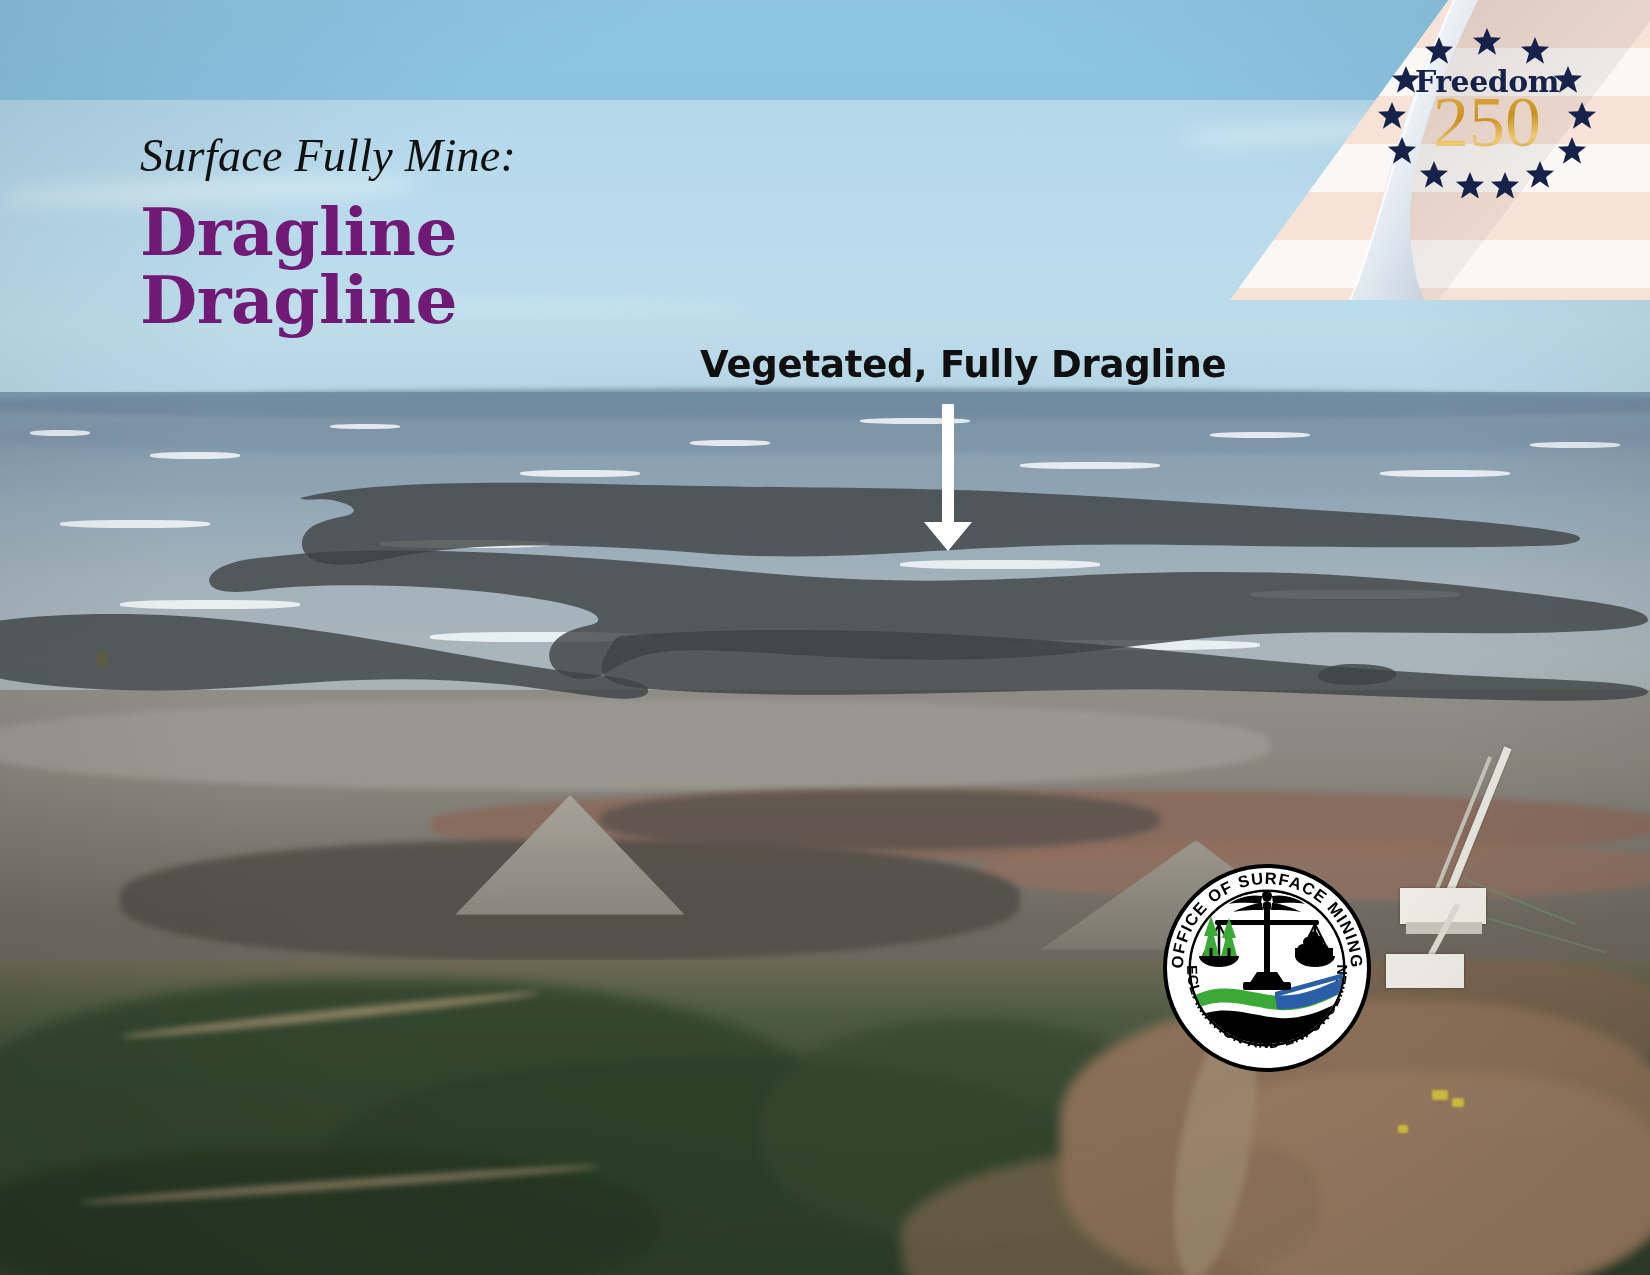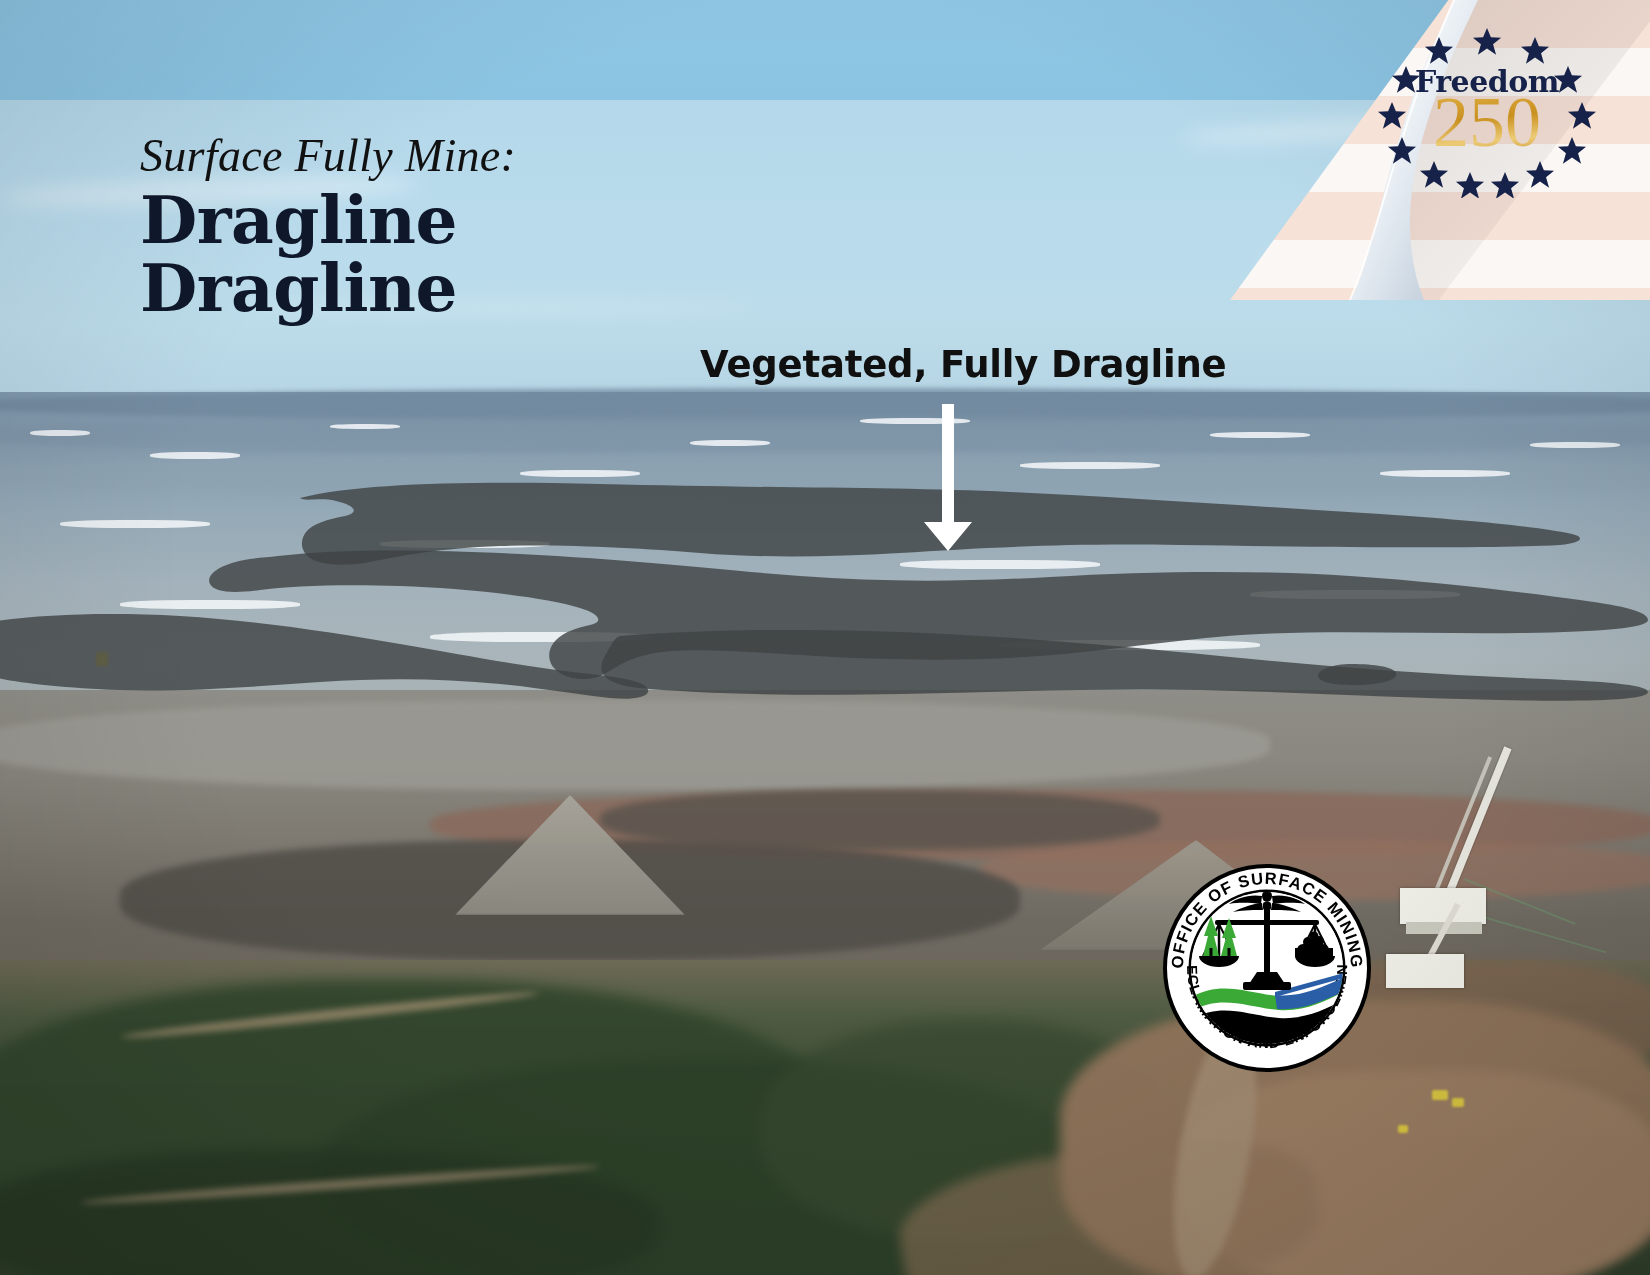--- a/index.html
+++ b/index.html
@@ -93,22 +93,22 @@
     background:radial-gradient(ellipse at 50% 45%,rgba(0,0,0,0) 55%,rgba(0,0,0,.12) 100%);}
 
   
   .blobs{position:absolute;inset:0;}
   .blobs svg{position:absolute;left:0;top:0;}
 
   
   .title-block{position:absolute;left:140px;top:133px;}
   .eyebrow{font-family:"Liberation Serif",serif;font-style:italic;font-size:46px;
     color:#111;letter-spacing:.3px;line-height:1;}
-  .headline{font-family:"DejaVu Serif",serif;font-weight:bold;font-size:66px;color:#0f172a;
-    line-height:1.03;margin-top:8px;letter-spacing:-.5px;}
+  .headline{font-family:"DejaVu Serif",serif;font-weight:bold;font-size:66px;color:#701a75;
+    line-height:1.03;margin-top:20px;letter-spacing:-.5px;}
 
   .callout{position:absolute;left:700px;top:343px;font-family:"DejaVu Sans",sans-serif;
     font-weight:bold;font-size:37px;color:#101010;letter-spacing:-.2px;white-space:nowrap;}
 
   .arrow{position:absolute;left:922px;top:404px;}
 
   
   .corner{position:absolute;right:0;top:0;width:420px;height:300px;overflow:hidden;}
   .flag-stripes{position:absolute;inset:0;
     background:repeating-linear-gradient(180deg,

